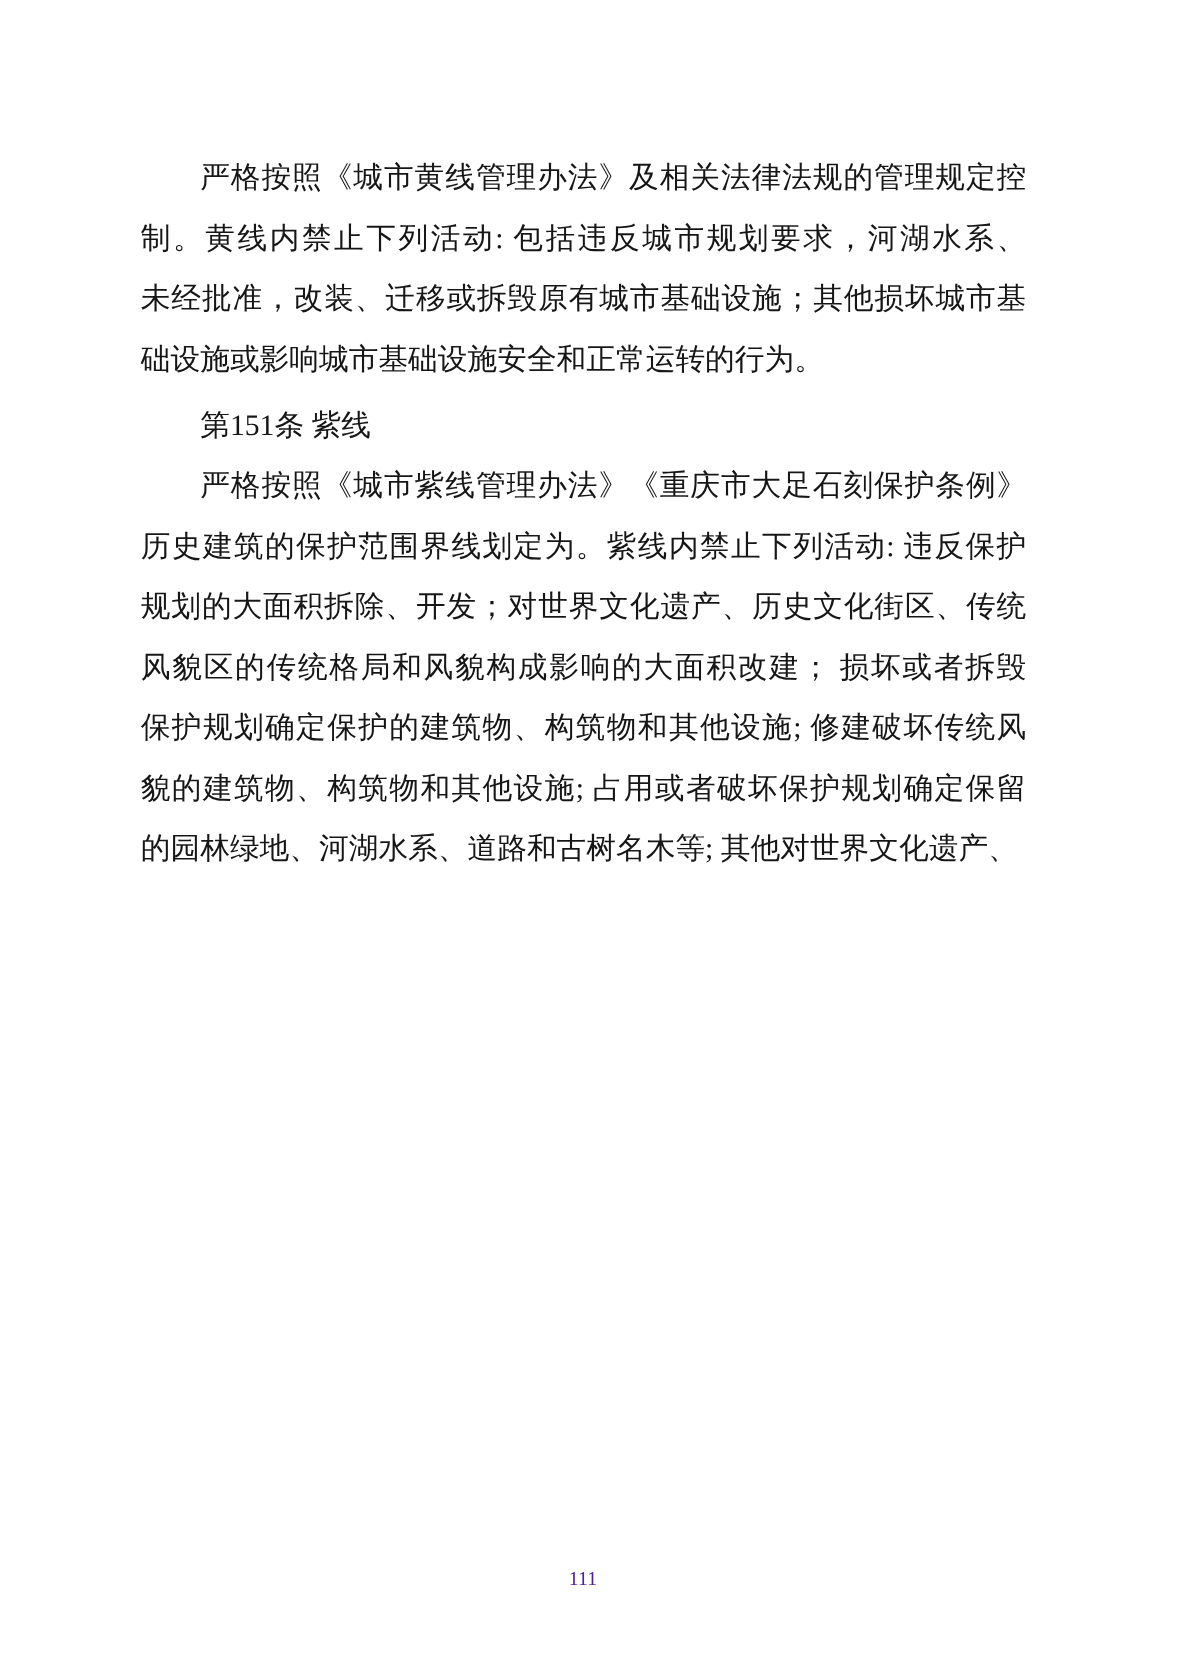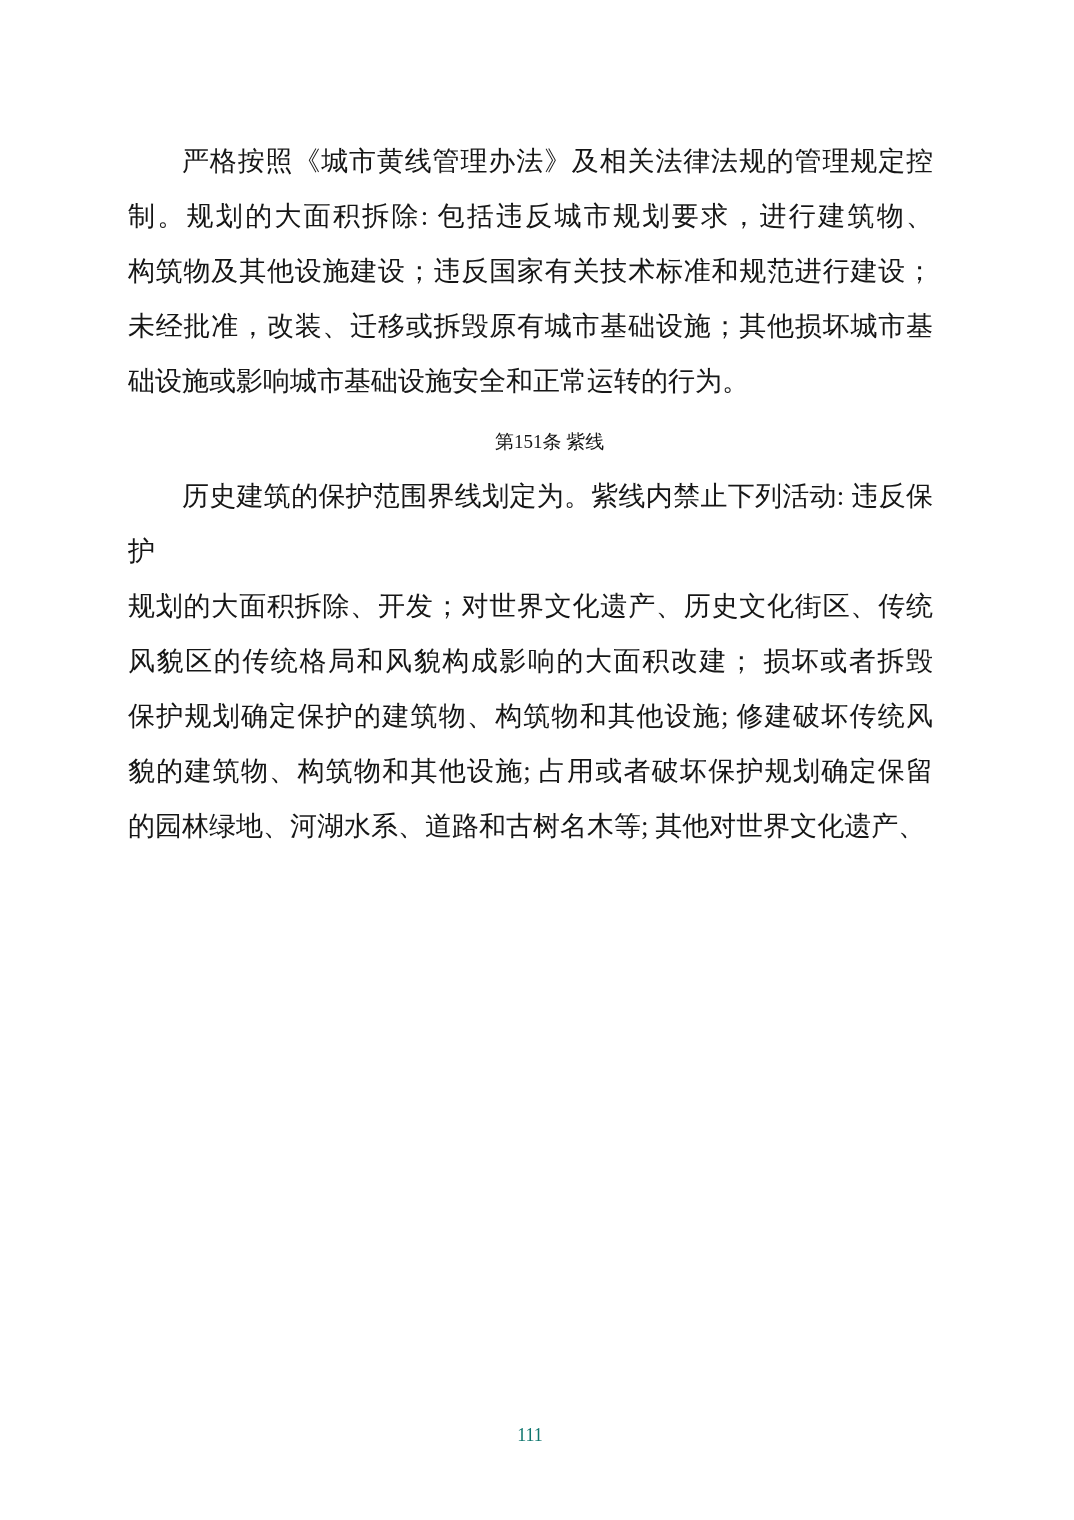--- a/index.html
+++ b/index.html
@@ -35,57 +35,57 @@
   .para .line:last-child  { text-align-last: left; }
 
   .underlined .line:not(.mixed),
   .underlined .u {
     text-decoration: underline;
     text-decoration-thickness: 2px;
     text-underline-offset: 6px;
   }
 
   .heading {
-    font-size: 19px;
+    font-size: 27px;
     line-height: 55px;
     text-indent: 2em;
-    text-align: center;
+    text-align: left;
     margin-top: 5px;
   }
   .p-def  { margin-top: 12px; }
   .p-ctrl { margin-top: 0; }
 
   .page-number {
     position: absolute;
     top: 1424px;
     left: 0;
     width: 100%;
     text-align: center;
     font-size: 18px;
     line-height: 22px;
-    color: #0f766e;
+    color: #4c1d95;
   }
 </style>
 </head>
 <body>
 
 <div class="page">
 
   <div class="para">
       <div class="line">严格按照《城市黄线管理办法》及相关法律法规的管理规定控</div>
-      <div class="line">制。规划的大面积拆除: 包括违反城市规划要求，进行建筑物、</div>
-      <div class="line">构筑物及其他设施建设；违反国家有关技术标准和规范进行建设；</div>
+      <div class="line">制。黄线内禁止下列活动: 包括违反城市规划要求，河湖水系、</div>
       <div class="line">未经批准，改装、迁移或拆毁原有城市基础设施；其他损坏城市基</div>
       <div class="line">础设施或影响城市基础设施安全和正常运转的行为。</div>
     </div>
 
   <div class="para heading">第151条 紫线</div>
 
 
   <div class="para p-ctrl">
+      <div class="line">严格按照《城市紫线管理办法》《重庆市大足石刻保护条例》</div>
       <div class="line">历史建筑的保护范围界线划定为。紫线内禁止下列活动: 违反保护</div>
       <div class="line">规划的大面积拆除、开发；对世界文化遗产、历史文化街区、传统</div>
       <div class="line">风貌区的传统格局和风貌构成影响的大面积改建； 损坏或者拆毁</div>
       <div class="line">保护规划确定保护的建筑物、构筑物和其他设施; 修建破坏传统风</div>
       <div class="line">貌的建筑物、构筑物和其他设施; 占用或者破坏保护规划确定保留</div>
       <div class="line">的园林绿地、河湖水系、道路和古树名木等; 其他对世界文化遗产、</div>
     </div>
 
   <div class="page-number">111</div>
 

